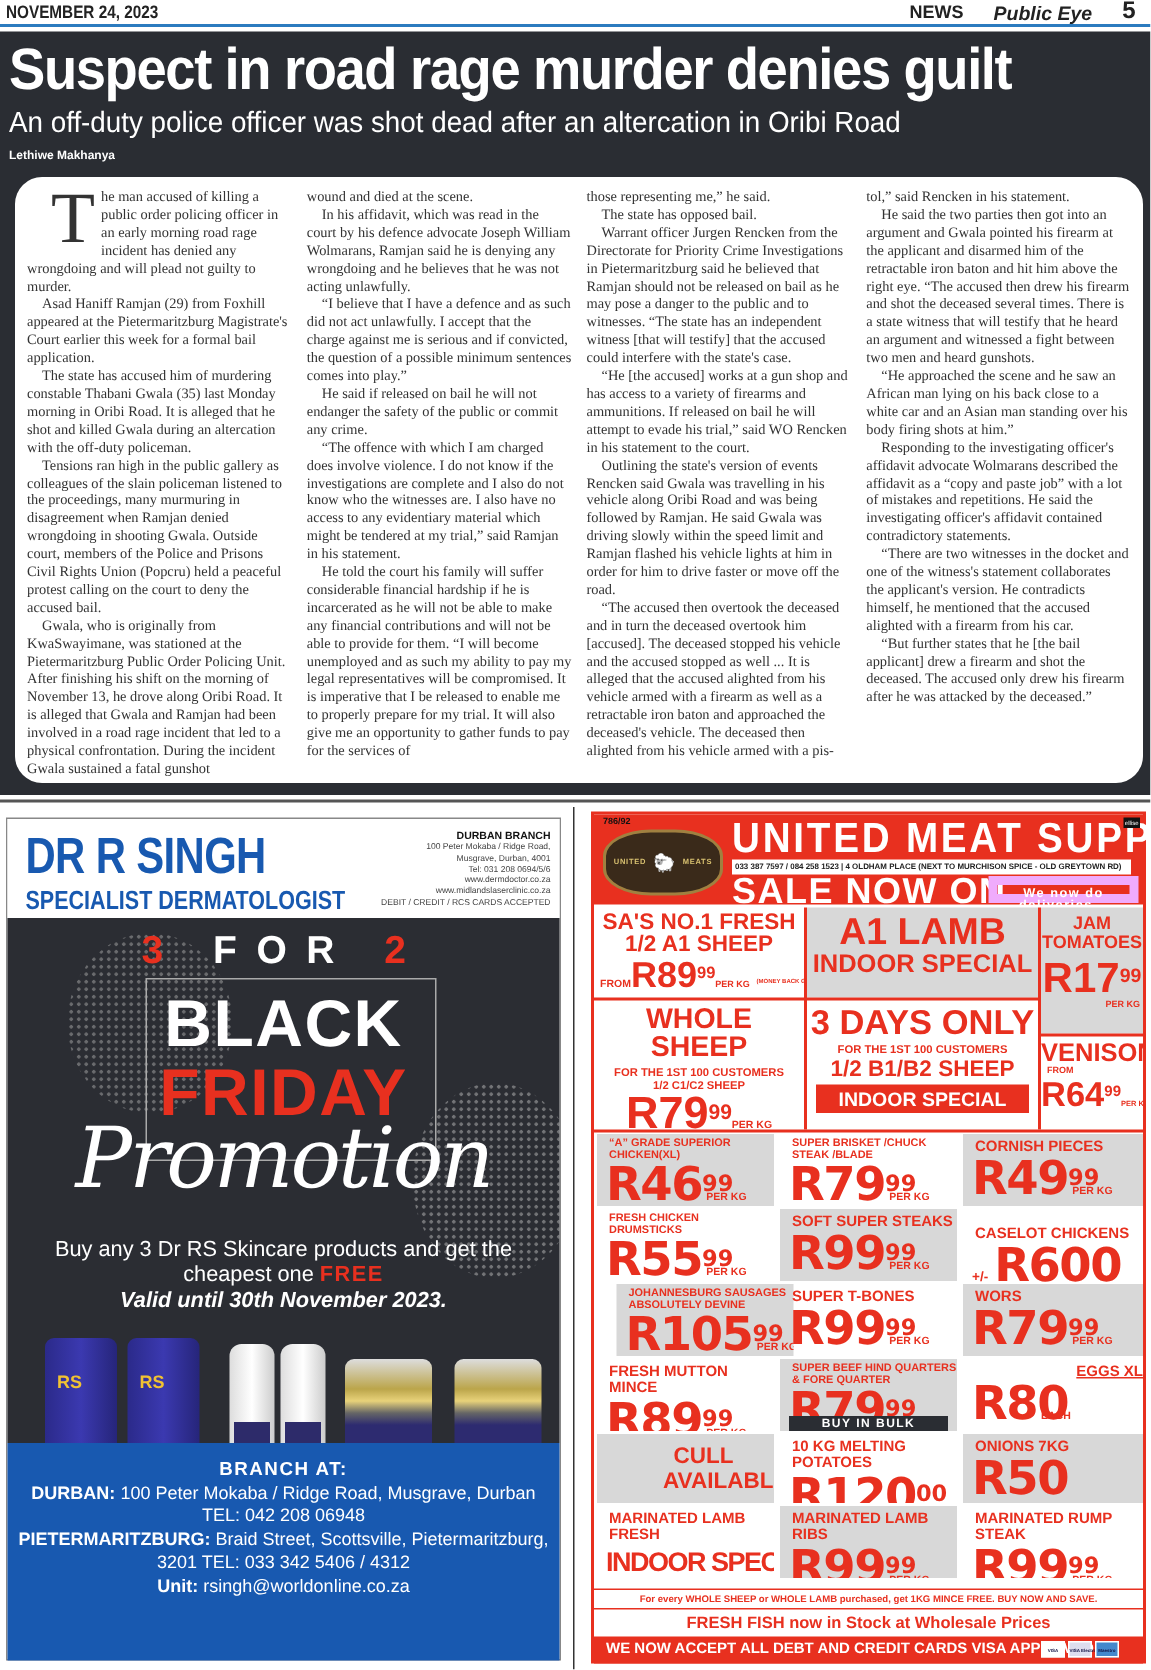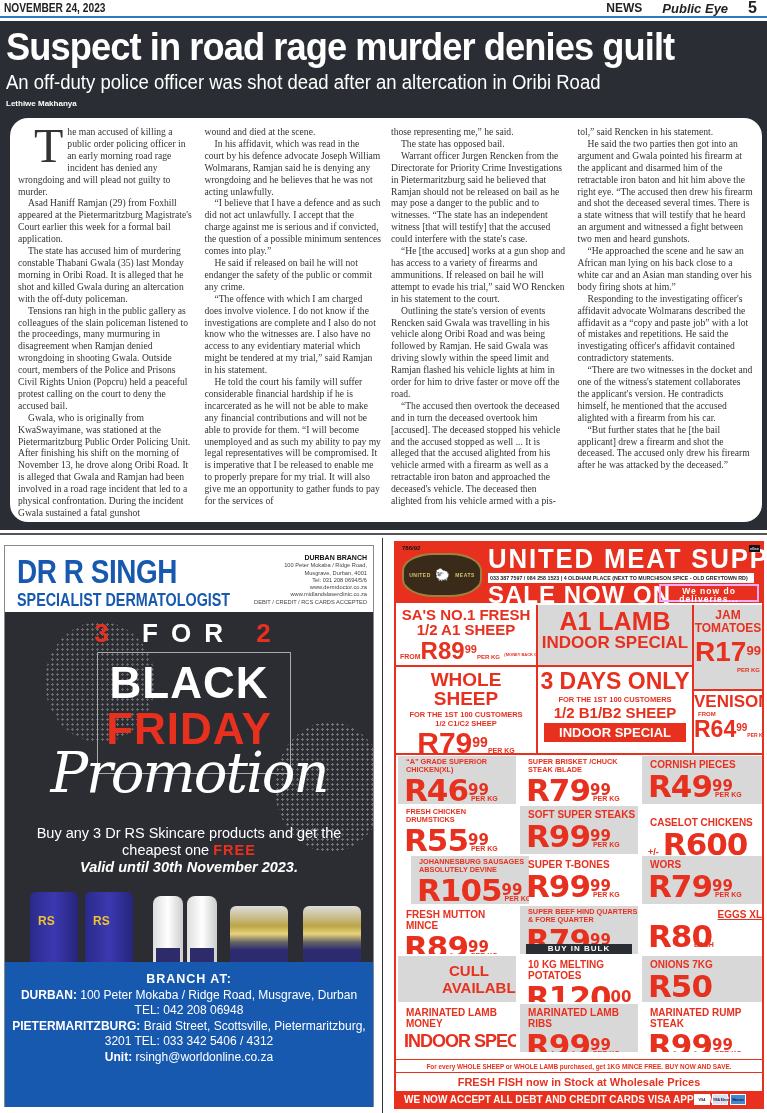--- a/index.html
+++ b/index.html
@@ -52,21 +52,21 @@
 
 .meat{position:absolute;left:394px;top:541px;width:370px;height:568px;border:2px solid #e8301f;background:#fff}
 .mhead{position:absolute;left:0;top:0;width:366px;height:60px;background:#e8301f}
 .mcode{position:absolute;left:6px;top:2px;font-size:6px;font-weight:bold;color:#111}
 .mlogo{position:absolute;left:6px;top:10px;width:80px;height:44px;background:#3a2a1a;border-radius:40%;border:2px solid #a08040;display:flex;align-items:center;justify-content:center}
 .mlogo span{font-size:5px;color:#d8c070;font-weight:bold;letter-spacing:.5px}
 .mtitle{position:absolute;left:92px;top:0px;font-size:28px;font-weight:bold;color:#fff;letter-spacing:2px;white-space:nowrap;transform:scaleX(.92);transform-origin:left}
 .mtag{position:absolute;right:2px;top:2px;font-size:4px;background:#111;color:#fff;padding:1px}
 .maddr{position:absolute;left:92px;top:30px;width:266px;height:10px;background:#fff;font-size:5.3px;font-weight:bold;color:#222;white-space:nowrap;line-height:10px;padding-left:2px;overflow:hidden}
 .msale{position:absolute;left:92px;top:38px;font-size:24px;font-weight:bold;color:#fff;letter-spacing:1px;white-space:nowrap}
-.mdeliv{position:absolute;left:263px;top:41px;width:100px;height:18px;border:2px solid #f0abfc;font-size:8.5px;font-weight:bold;color:#fff;text-align:center;line-height:8px;letter-spacing:1px;padding-top:1px}
+.mdeliv{position:absolute;left:263px;top:41px;width:100px;height:18px;border:6px solid #f0abfc;font-size:8.5px;font-weight:bold;color:#fff;text-align:center;line-height:8px;letter-spacing:1px;padding-top:1px}
 .cell{position:absolute;color:#e8301f;font-weight:bold;text-align:center;overflow:hidden;font-family:"Liberation Sans",sans-serif}
 .grey{background:#d8d8d8}
 .redline{position:absolute;height:2px;background:#e8301f}
 .footer1{position:absolute;left:0;top:516px;width:366px;height:14px;font-size:6.4px;font-weight:bold;color:#e8301f;text-align:center;line-height:14px;border-top:1px solid #e8301f;border-bottom:1px solid #e8301f;white-space:nowrap}
 .footer2{position:absolute;left:0;top:531px;width:366px;height:17px;font-size:11px;font-weight:bold;color:#e8301f;text-align:center;line-height:17px}
 .footer3{position:absolute;left:0;top:548px;width:366px;height:18px;background:#e8301f;color:#fff;font-size:10px;font-weight:bold;line-height:18px;padding-left:8px;white-space:nowrap}
 .cards{position:absolute;right:16px;top:3px;display:flex;gap:2px}
 .cards span{display:block;width:16px;height:11px;border:1px solid #fff;font-size:3px;line-height:11px;text-align:center;color:#114}
 </style>
 </head>
@@ -289,21 +289,21 @@
       </div>
       <div class="cell" style="left: 124px; top: 413px; width: 118px; height: 46px;">
         <div style="font-size: 10px; line-height: 11px; text-align: left; padding: 3px 0px 0px 8px;">10 KG MELTING POTATOES</div>
         <div style="white-space: nowrap; text-align: left; padding-left: 6px; margin-top: 0px;"><span style="font-size: 31px; line-height: 32px; letter-spacing: -1px; font-family: &quot;DejaVu Sans&quot;, sans-serif;">R120</span><sup style="font-size: 15px; font-family: &quot;DejaVu Sans&quot;, sans-serif;">00</sup></div>
       </div>
       <div class="cell grey" style="left: 246px; top: 413px; width: 120px; height: 46px;">
         <div style="font-size: 10px; line-height: 11px; text-align: left; padding: 3px 0px 0px 8px;">ONIONS 7KG</div>
         <div style="white-space: nowrap; text-align: left; padding-left: 6px; margin-top: 0px;"><span style="font-size: 31px; line-height: 32px; letter-spacing: -1px; font-family: &quot;DejaVu Sans&quot;, sans-serif;">R50</span></div>
       </div>
       <div class="cell" style="left: 2px; top: 461px; width: 118px; height: 48px;">
-        <div style="font-size: 10px; line-height: 11px; text-align: left; padding: 3px 0px 0px 8px;">MARINATED LAMB MONEY</div>
+        <div style="font-size: 10px; line-height: 11px; text-align: left; padding: 3px 0px 0px 8px;">MARINATED LAMB FRESH</div>
         <div style="white-space: nowrap; text-align: left; padding-left: 6px; margin-top: 0px;"><span style="font-size: 18px; line-height: 24px; letter-spacing: -1px;">INDOOR SPECIAL</span></div>
       </div>
       <div class="cell grey" style="left: 124px; top: 461px; width: 118px; height: 48px;">
         <div style="font-size: 10px; line-height: 11px; text-align: left; padding: 3px 0px 0px 8px;">MARINATED LAMB RIBS</div>
         <div style="white-space: nowrap; text-align: left; padding-left: 6px; margin-top: 0px;"><span style="font-size: 31px; line-height: 32px; letter-spacing: -1px; font-family: &quot;DejaVu Sans&quot;, sans-serif;">R99</span><sup style="font-size: 15px; font-family: &quot;DejaVu Sans&quot;, sans-serif;">99</sup><span style="font-size: 7px; margin-left: -18px;">PER KG</span></div>
       </div>
       <div class="cell" style="left: 246px; top: 461px; width: 120px; height: 48px;">
         <div style="font-size: 10px; line-height: 11px; text-align: left; padding: 3px 0px 0px 8px;">MARINATED RUMP STEAK</div>
         <div style="white-space: nowrap; text-align: left; padding-left: 6px; margin-top: 0px;"><span style="font-size: 31px; line-height: 32px; letter-spacing: -1px; font-family: &quot;DejaVu Sans&quot;, sans-serif;">R99</span><sup style="font-size: 15px; font-family: &quot;DejaVu Sans&quot;, sans-serif;">99</sup><span style="font-size: 7px; margin-left: -18px;">PER KG</span></div>
       </div>

